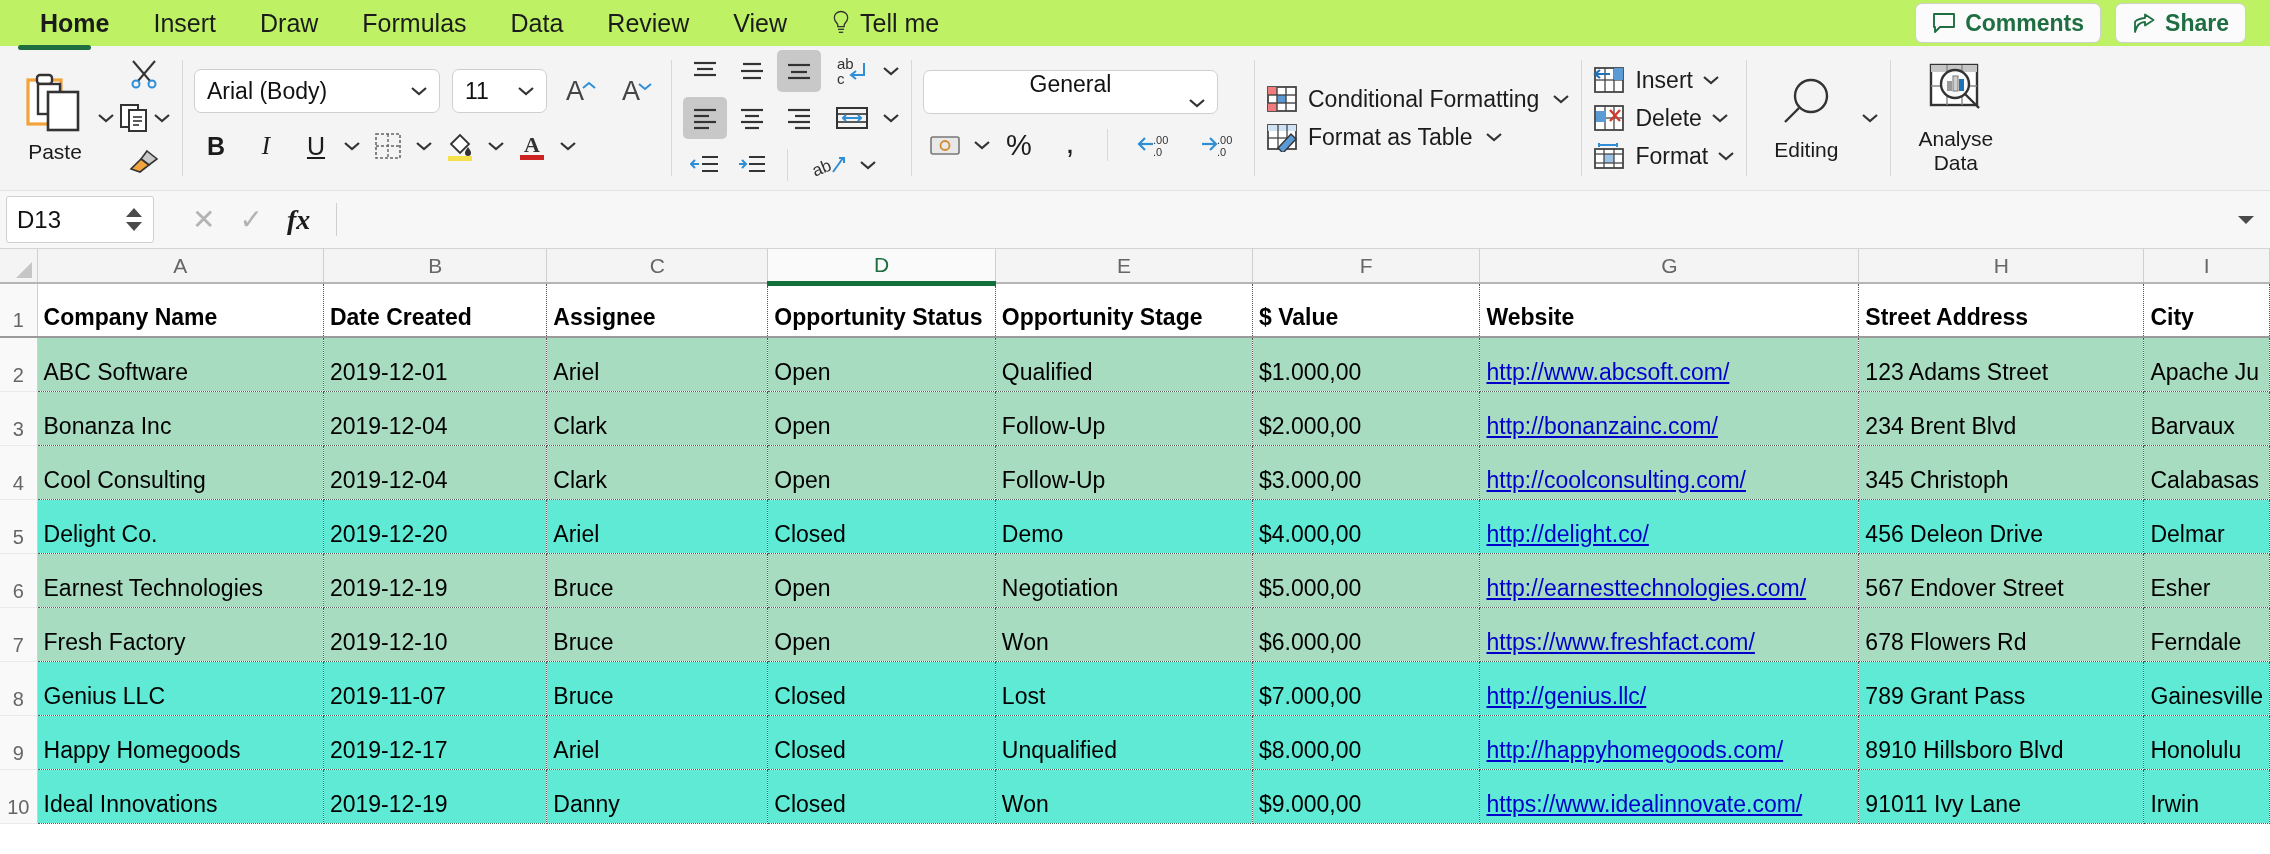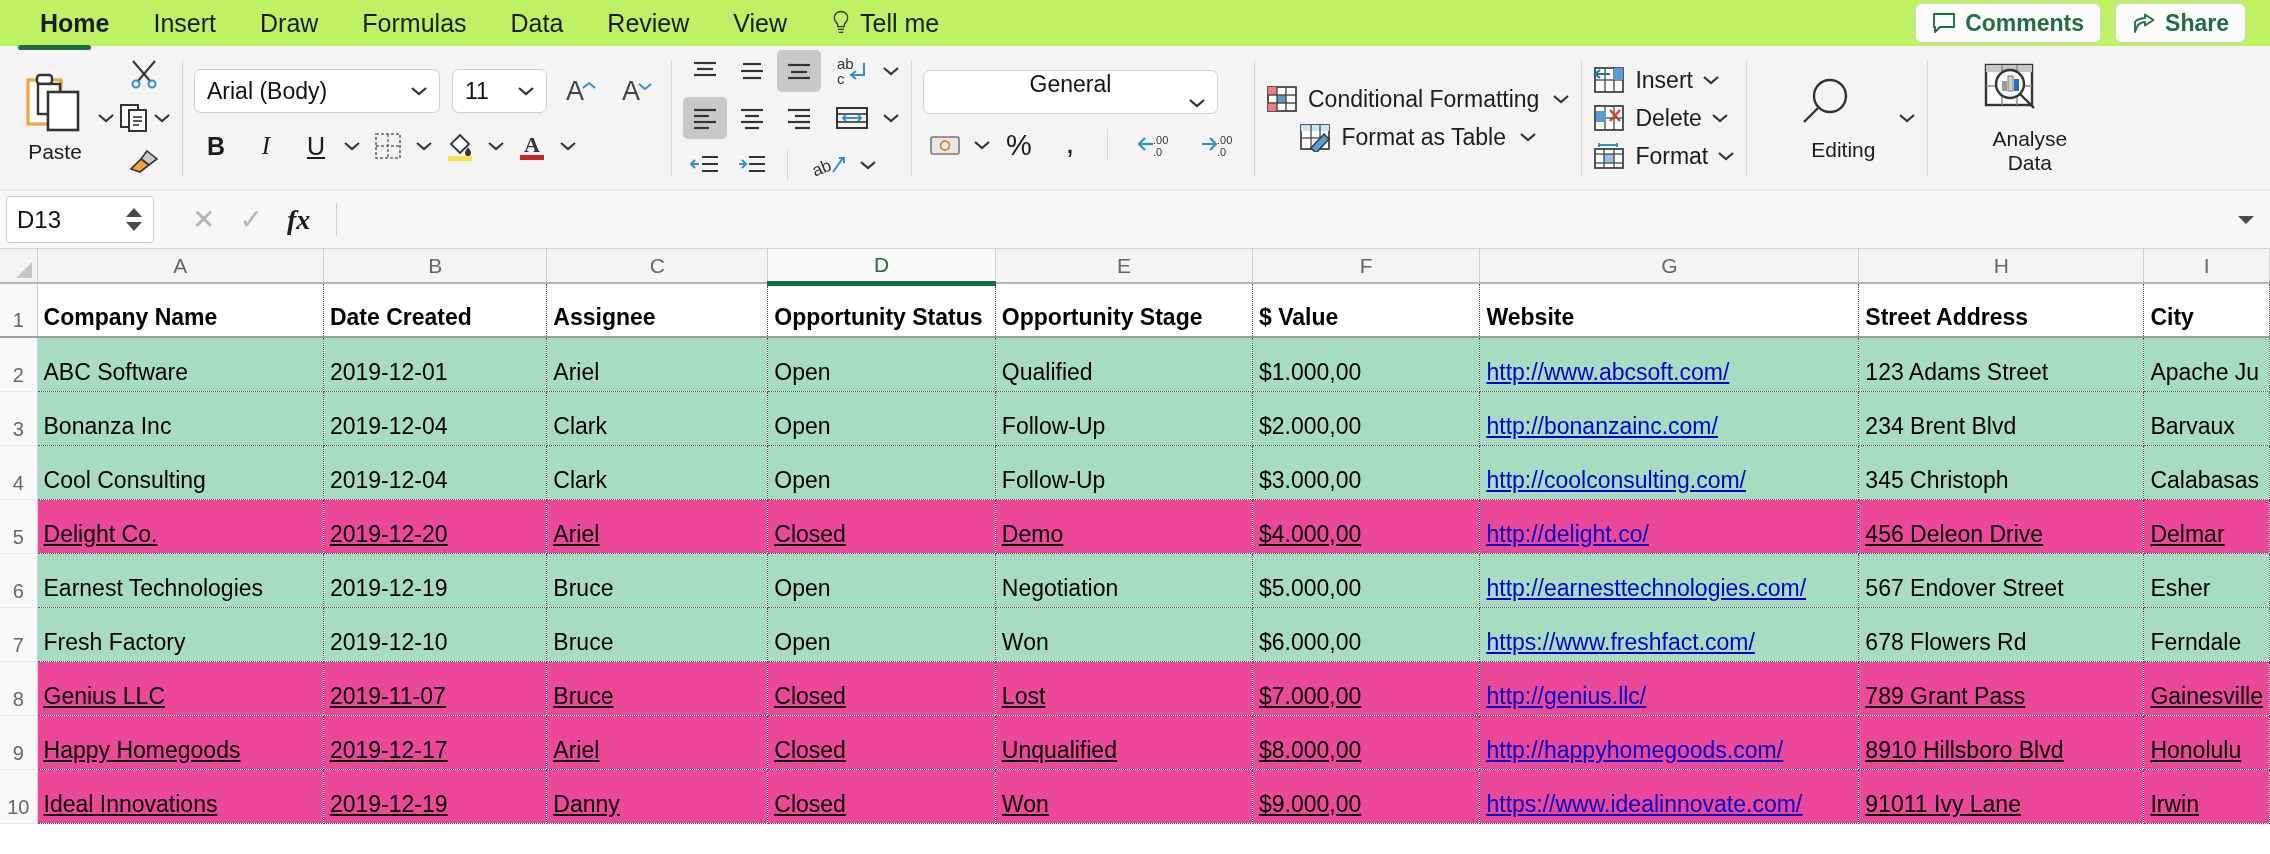--- a/index.html
+++ b/index.html
@@ -104,31 +104,31 @@
 
   
   .alcol { display:flex; flex-direction:column; gap: 5px; }
   .alrow { display:flex; align-items:center; gap: 3px; }
 
   
   .numcol { display:flex; flex-direction:column; gap: 10px; }
   .numrow { display:flex; align-items:center; gap: 7px; }
 
   
-  .stylecol { display:flex; flex-direction:column; gap: 8px; align-items: center; }
+  .stylecol { display:flex; flex-direction:column; gap: 8px; }
   .stylerow { display:flex; align-items:center; gap: 10px; font-size: 23px; color:#1b1b1b; cursor:default;}
   .stylerow .chev { margin-left: 4px; }
 
   
   .cellcol { display:flex; flex-direction:column; gap: 8px; }
   .cellrow { display:flex; align-items:center; gap: 10px; font-size: 23px; color:#1b1b1b; cursor:default;}
 
   
   .bigbtn { display:flex; flex-direction:column; align-items:center; justify-content:center; padding: 0 16px;}
-  .bigbtn .lbl { font-size: 21px; color:#1b1b1b; margin-top: 6px; text-align:center; line-height: 1.12; margin-left: 37px; }
+  .bigbtn .lbl { font-size: 21px; color:#1b1b1b; margin-top: 6px; text-align:center; line-height: 1.12; }
   .editrow { display:flex; align-items:center; gap:8px; }
 
   
   .fbar {
     height: 58px; background:#f7f7f7;
     display:flex; align-items:stretch;
     border-bottom: 1px solid #d4d4d4;
   }
   .namebox {
     width: 148px; background:#fff; border:1px solid #cfcfcf;
@@ -186,21 +186,21 @@
     white-space: nowrap; overflow: hidden;
     height: 54px;
   }
   tr.hdrrow td.cell {
     background:#fff; font-weight: bold;
     border-right: 1px dotted #555;
     border-bottom: 2px solid #9a9a9a;
   }
   tr.hdrrow td.rowhead { border-bottom: 2px solid #9a9a9a; }
   td.cell.green { background:#a8dcc0; }
-  td.cell.red   { background:#ec4899;text-decoration:underline; }
+  td.cell.red   { background:#5eead4; }
   td.cell a { color:#0000cc; text-decoration: underline; }
 </style>
 </head>
 <body>
 
 <div class="tabbar">
   <div class="tab active">Home</div>
   <div class="tab">Insert</div>
   <div class="tab">Draw</div>
   <div class="tab">Formulas</div>

